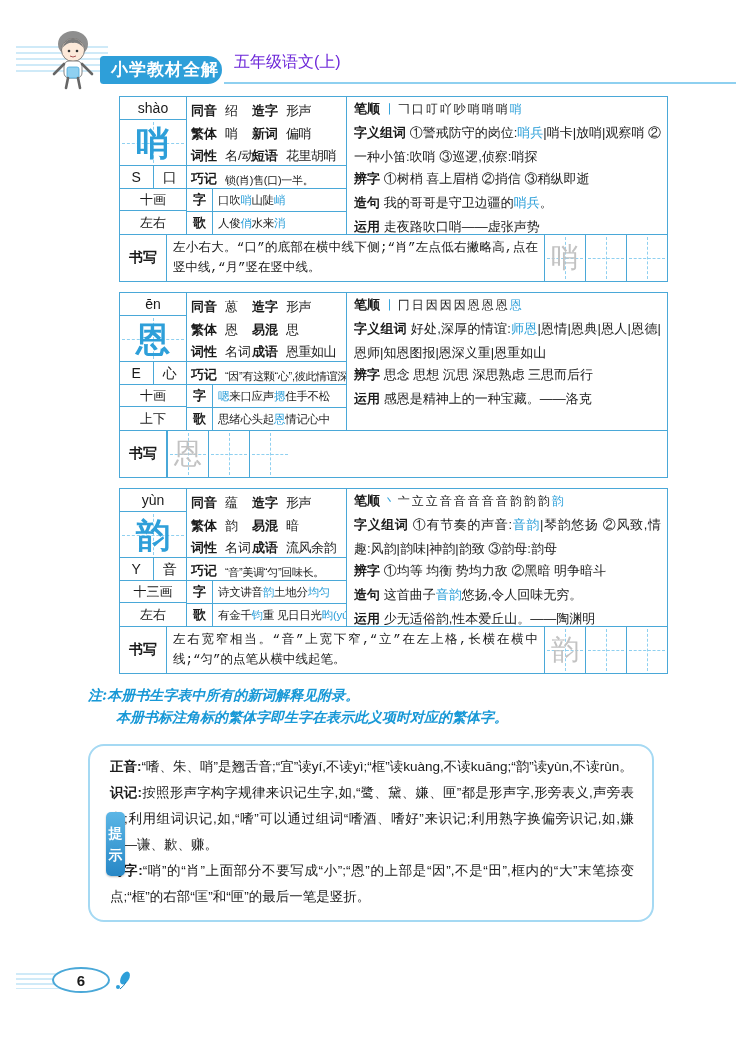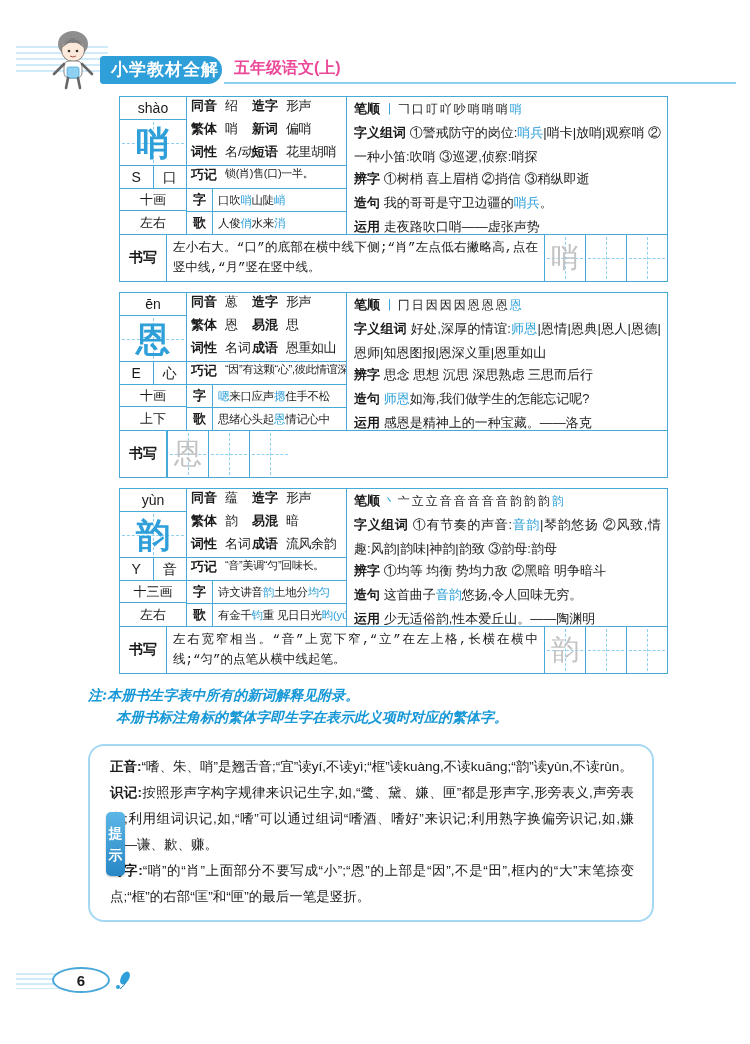--- a/index.html
+++ b/index.html
@@ -13,42 +13,42 @@
 
   
   .header{position:relative;height:92px;}
   .hdr-stripes{position:absolute;left:16px;top:46px;width:92px;height:30px;
       background:repeating-linear-gradient(#cfeaf8 0 2px,transparent 2px 6px);}
   .mascot{position:absolute;left:44px;top:28px;}
   .banner{position:absolute;left:100px;top:56px;width:122px;height:28px;background:var(--accent);
       border-radius:4px 16px 16px 4px;color:#fff;font-weight:bold;font-size:17px;
       line-height:28px;text-align:center;letter-spacing:1px;padding-left:8px;}
   .hdr-rule{position:absolute;left:224px;right:14px;top:82px;height:2px;background:#8ed0f0;}
-  .subtitle{position:absolute;left:234px;top:58px;font-size:16px;font-weight:bold;color:#ec4899;}
+  .subtitle{position:absolute;left:234px;top:52px;font-size:16px;font-weight:normal;color:#6d28d9;}
 
   
   #tables-host{margin:4px 0 0 82px;width:586px;padding-left:37px;}
   .char-table{border:1px solid var(--border);margin-bottom:10px;background:#fff;}
   .ct-top{display:flex;height:138px;border-bottom:1px solid var(--border);}
   .col-left{width:67px;border-right:1px solid var(--border);display:flex;flex-direction:column;}
   .cell{border-bottom:1px solid var(--border);display:flex;align-items:center;justify-content:center;}
   .pinyin{height:23px;font-size:14px;}
   .bigchar{height:46px;position:relative;}
   .bigchar::before{content:"";position:absolute;left:2px;right:2px;top:50%;border-top:1px dashed var(--cross);}
   .bigchar::after{content:"";position:absolute;top:2px;bottom:2px;left:50%;border-left:1px dashed var(--cross);}
   .bigchar .ch{position:relative;z-index:1;font-size:34px;line-height:1;color:var(--accent);
       font-weight:bold;font-family:"DejaVu Serif",serif;}
   .initials{height:23px;padding:0;font-size:14px;}
   .initials span{flex:1;text-align:center;line-height:22px;}
   .initials .radical{border-left:1px solid var(--border);}
   .strokes{height:22px;font-size:13px;}
   .structure{flex:1;border-bottom:none;font-size:13px;}
 
   .col-mid{width:160px;border-right:1px solid var(--border);display:flex;flex-direction:column;font-size:13px;}
-  .mrow{height:23px;display:flex;align-items:flex-start;padding:0 4px;overflow:hidden;}
+  .mrow{height:23px;display:flex;align-items:flex-end;padding:0 4px;overflow:hidden;}
   .mrow .lbl{font-weight:bold;width:34px;flex-shrink:0;}
   .mrow .val1{flex:1;min-width:0;white-space:nowrap;}
   .mrow .val2{width:56px;flex-shrink:0;white-space:nowrap;letter-spacing:-0.5px;}
   .mrow.bt{border-top:1px solid var(--border);}
   .mrow .small{font-size:11px;letter-spacing:-0.3px;white-space:nowrap;flex:1;}
   .zgrow{height:23px;display:flex;align-items:stretch;border-top:1px solid var(--border);}
   .zglabel{width:26px;border-right:1px solid var(--border);font-weight:bold;display:flex;
       align-items:center;justify-content:center;flex-shrink:0;}
   .zgtext{display:flex;align-items:center;padding-left:5px;font-size:11.5px;
       letter-spacing:-0.3px;white-space:nowrap;overflow:hidden;}
@@ -250,21 +250,20 @@
                 <span>思绪心头起 </span>
                 <span class="hl">恩</span>
                 <span>情记心中</span>
               </span>
           </div>
         </div>
         <div class="col-right">
           <p><b>笔顺</b> <span class="bs"><span class="hl">丨</span><span>冂</span><span>日</span><span>因</span><span>因</span><span>因</span><span>恩</span><span>恩</span><span>恩</span><span class="hl">恩</span></span></p>
           <p><b>字义组词</b> <span><span>好处,深厚的情谊:</span><span class="hl">师恩</span><span>|恩情|恩典|恩人|恩德|恩师|知恩图报|恩深义重|恩重如山</span></span></p>
           <p><b>辨字</b> <span>思念  思想  沉思  深思熟虑  三思而后行</span></p>
-          <p><b>造句</b> <span><span class="hl">师恩</span><span>如海,我们做学生的怎能忘记呢?</span></span></p>
           <p><b>运用</b> <span>感恩是精神上的一种宝藏。——洛克</span></p>
         </div>
       </div>
       <div class="ct-write">
         <div class="w-label">书写</div>
         <div class="w-grid">
           <div class="w-cell">
             <span class="wch">恩</span>
           </div>
           <div class="w-cell"></div>

